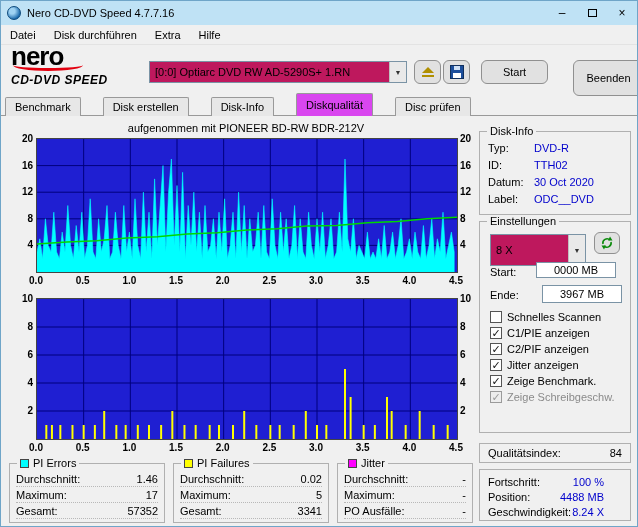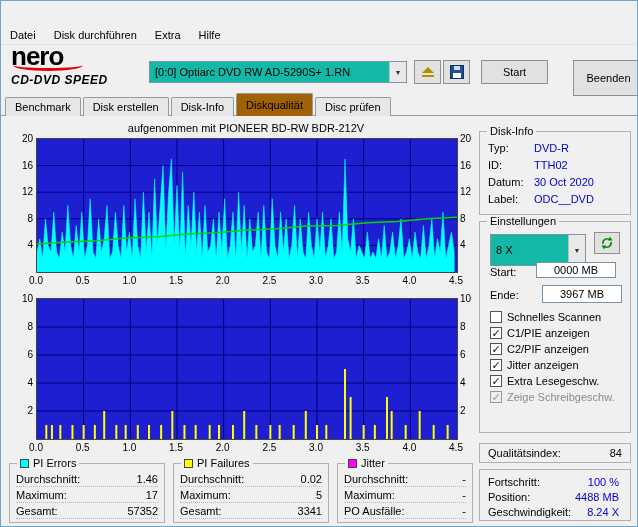--- a/index.html
+++ b/index.html
@@ -23,73 +23,88 @@
              display:flex; align-items:stretch; border-bottom:1px solid #e3e3e3; }
   .menu-item { padding:0 9px; display:flex; align-items:center; }
 
   
   .logo { position:absolute; left:10px; top:45px; width:130px; }
   .logo-nero { font-size:26px; font-weight:bold; letter-spacing:-1px; line-height:20px; }
   .logo-swoosh { width:70px; height:7px; border-bottom:3px solid #e3000f;
                  border-radius:0 0 55% 55% / 0 0 90% 90%; margin:-2px 0 0 2px; }
   .logo-sub { font-size:12px; font-weight:bold; font-style:italic; margin-top:2px; letter-spacing:0.5px; }
 
-  .combo { position:absolute; background:#14b8a6; border:1px solid #7a93a5; display:flex; align-items:center; }
+  .combo { position:absolute; background:#be185d; border:1px solid #7a93a5; display:flex; align-items:center; }
   .combo-text { flex:1; padding:0 5px; white-space:nowrap; overflow:hidden; }
   .combo-arrow { width:17px; align-self:stretch; background:#e9e9e9; border-left:1px solid #c0c0c0;
                  display:flex; align-items:center; justify-content:center; font-size:7px; color:#333; }
 
   .btn { position:absolute; display:flex; align-items:center; justify-content:center;
-         background:#e1e1e1; border:1px solid #909090; border-radius:0; font-size:11px; }
+         background:#e1e1e1; border:1px solid #909090; border-radius:6px; font-size:11px; }
   .tool-btn { width:27px; }
 
   
-  .tabs { position:absolute; left:4px; top:93px; height:22px; display:flex; align-items:flex-end; z-index:2; }
+  .tabs { position:absolute; left:4px; top:93px; height:22px; display:flex; align-items:flex-end; z-index:2;gap:20px; }
   .tab { height:19px; display:flex; align-items:center; padding:0 9px; background:#e7e7e7;
          border:1px solid #999; border-bottom:none; margin-right:2px; border-radius:2px 2px 0 0; }
-  .tab.active { height:23px; background:#a16207; position:relative; z-index:3;margin-top:48px; }
+  .tab.active { height:23px; background:#d946ef; position:relative; z-index:3;margin-top:48px; }
   .tabline { position:absolute; left:0; top:114px; width:638px; height:1px; background:#999; z-index:1; }
 
   
   .chart-header { position:absolute; left:40px; top:121px; width:410px; text-align:center; font-size:11px; }
   .plot { position:absolute; border:1px solid #444; background:#1f1fd2; }
   .plot svg { display:block; }
-  .tick { position:absolute; font-size:10px; color:#000; }
+  .tick { position:absolute; font-size:10px; color:#000;font-weight:bold; }
   .xtick { transform:translateX(-50%); }
 
   
   .group { position:absolute; border:1px solid #b0b0b0; }
   .legend { position:absolute; top:-7px; left:7px; background:#f0f0f0; padding:0 3px;
             display:flex; align-items:center; gap:4px; font-size:11px; }
   .swatch { width:9px; height:9px; border:1px solid #444; display:inline-block; }
 
   .kv { position:absolute; left:8px; right:6px; display:flex; }
   .kv .k { width:46px; }
   .v { color:#0000cc; }
-  .kv2 { position:absolute; left:8px; right:11px; display:flex; justify-content:space-between; }
+  .kv2 { position:absolute; left:8px; right:26px; display:flex; justify-content:space-between; }
 
   .field { position:absolute; background:#fff; border:1px solid #7a93a5; display:flex;
            align-items:center; justify-content:center; font-size:11px; }
 
   .cb { position:absolute; left:10px; display:flex; align-items:center; gap:5px; height:14px; }
   .cb-box { width:12px; height:12px; background:#fff; border:1px solid #555; font-size:11px;
             line-height:11px; text-align:center; color:#111; flex:0 0 auto; }
   .cb.disabled { color:#8a8a8a; }
   .cb.disabled .cb-box { border-color:#9a9a9a; color:#9a9a9a; background:#ededed; }
 
   .qbox { display:flex; align-items:center; justify-content:space-between; padding:0 8px; }
 
   .stat-row { position:absolute; left:6px; right:6px; height:15px; border-bottom:1px dotted #b8b8b8;
               display:flex; justify-content:space-between; align-items:center; }
 </style>
 </head>
 <body>
 
 <div id="window">
 
+  <div class="titlebar">
+    <div class="app-icon"></div>
+    <span class="title-text">Nero CD-DVD Speed 4.7.7.16</span>
+    <div class="win-controls">
+      <div class="win-btn">
+          <span>–</span>
+        </div>
+      <div class="win-btn">
+          <span class="max-glyph"></span>
+        </div>
+      <div class="win-btn">
+          <span>×</span>
+        </div>
+    </div>
+  </div>
 
   <div class="menubar">
     <span class="menu-item">Datei</span>
     <span class="menu-item">Disk durchführen</span>
     <span class="menu-item">Extra</span>
     <span class="menu-item">Hilfe</span>
   </div>
 
   <div class="logo">
     <div class="logo-nero">nero</div>
@@ -254,21 +269,21 @@
     <div class="cb" style="top:120px">
       <span class="cb-box">✓</span>
       <span>C2/PIF anzeigen</span>
     </div>
     <div class="cb" style="top:136px">
       <span class="cb-box">✓</span>
       <span>Jitter anzeigen</span>
     </div>
     <div class="cb" style="top:152px">
       <span class="cb-box">✓</span>
-      <span>Extra Lesegeschw.</span>
+      <span>Zeige Benchmark.</span>
     </div>
     <div class="cb disabled" style="top:168px">
       <span class="cb-box">✓</span>
       <span>Zeige Schreibgeschw.</span>
     </div>
 
   </div>
 
   <div class="group qbox" style="left:478px;top:442px;width:152px;height:20px">
     <span>Qualitätsindex:</span>

